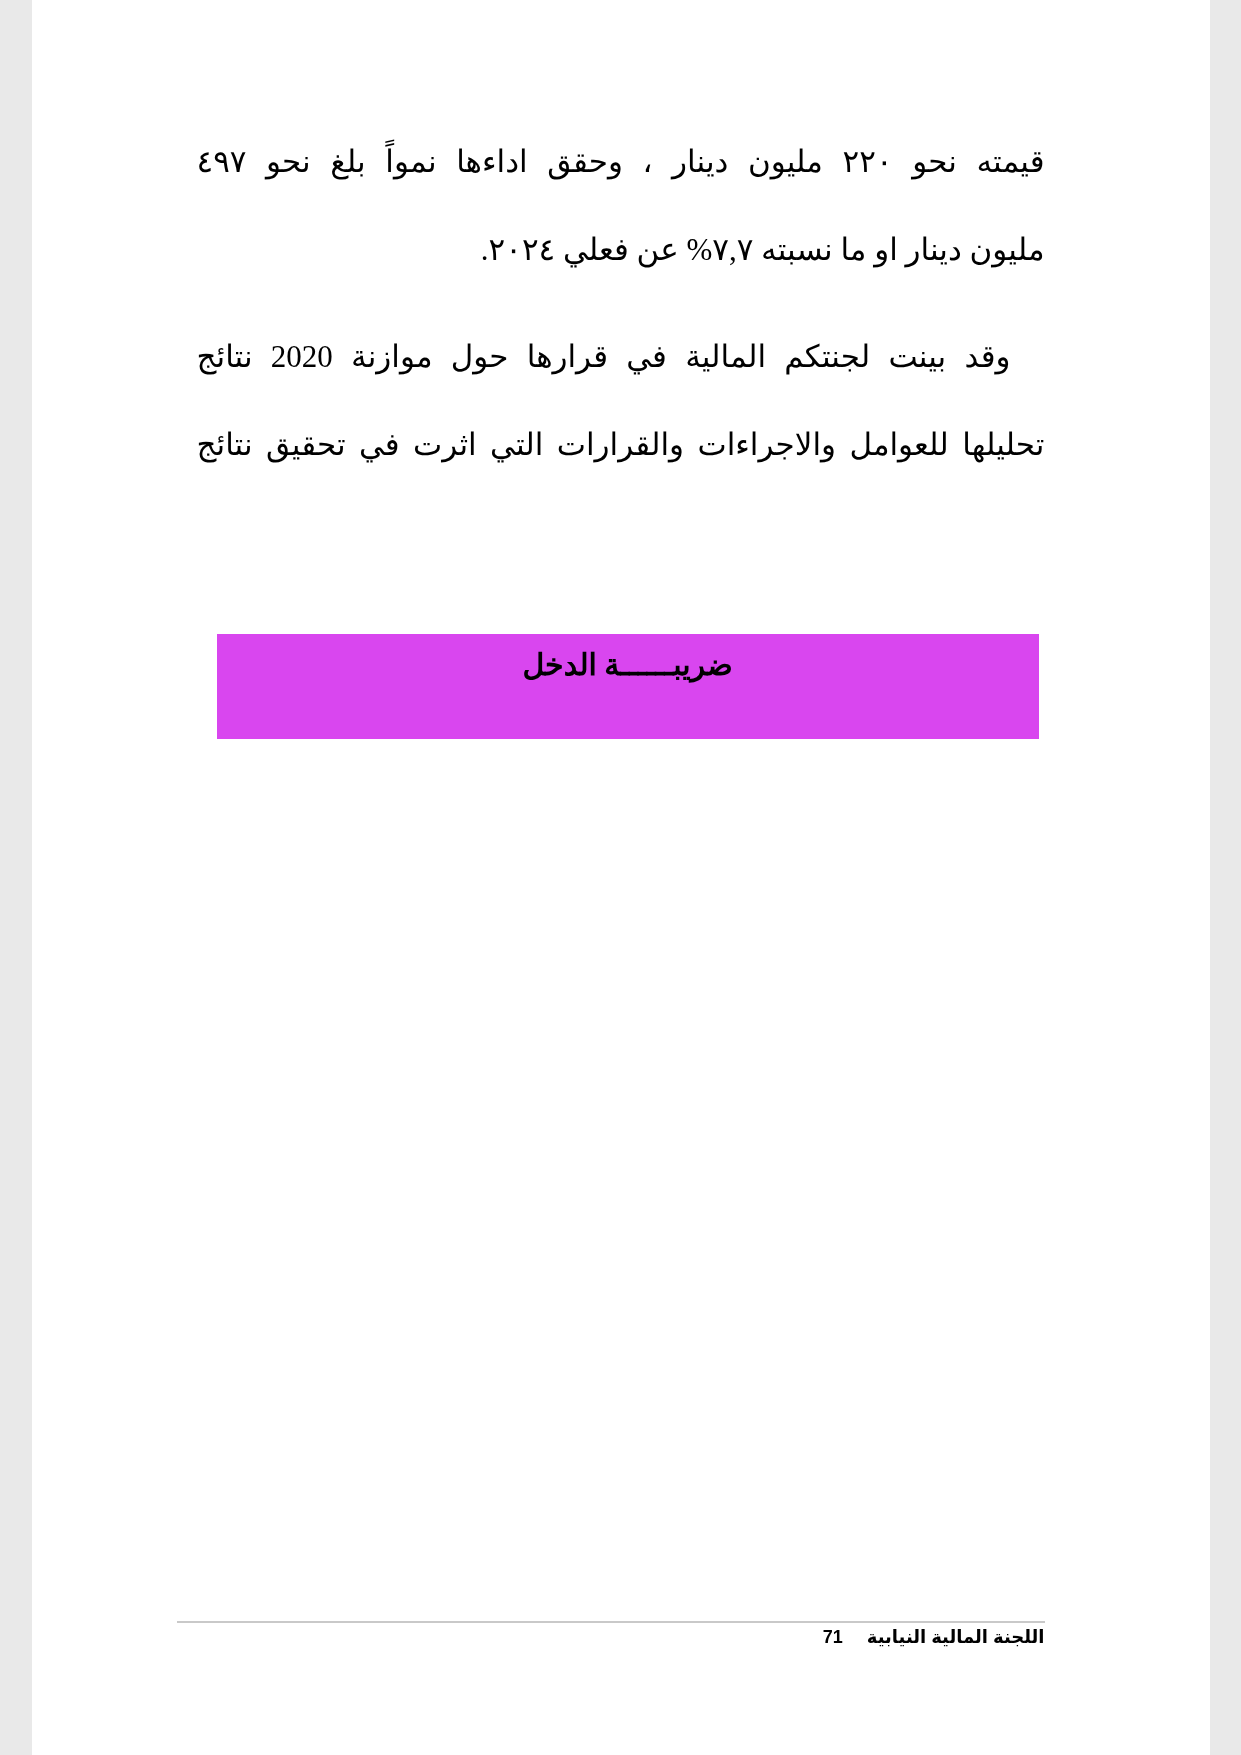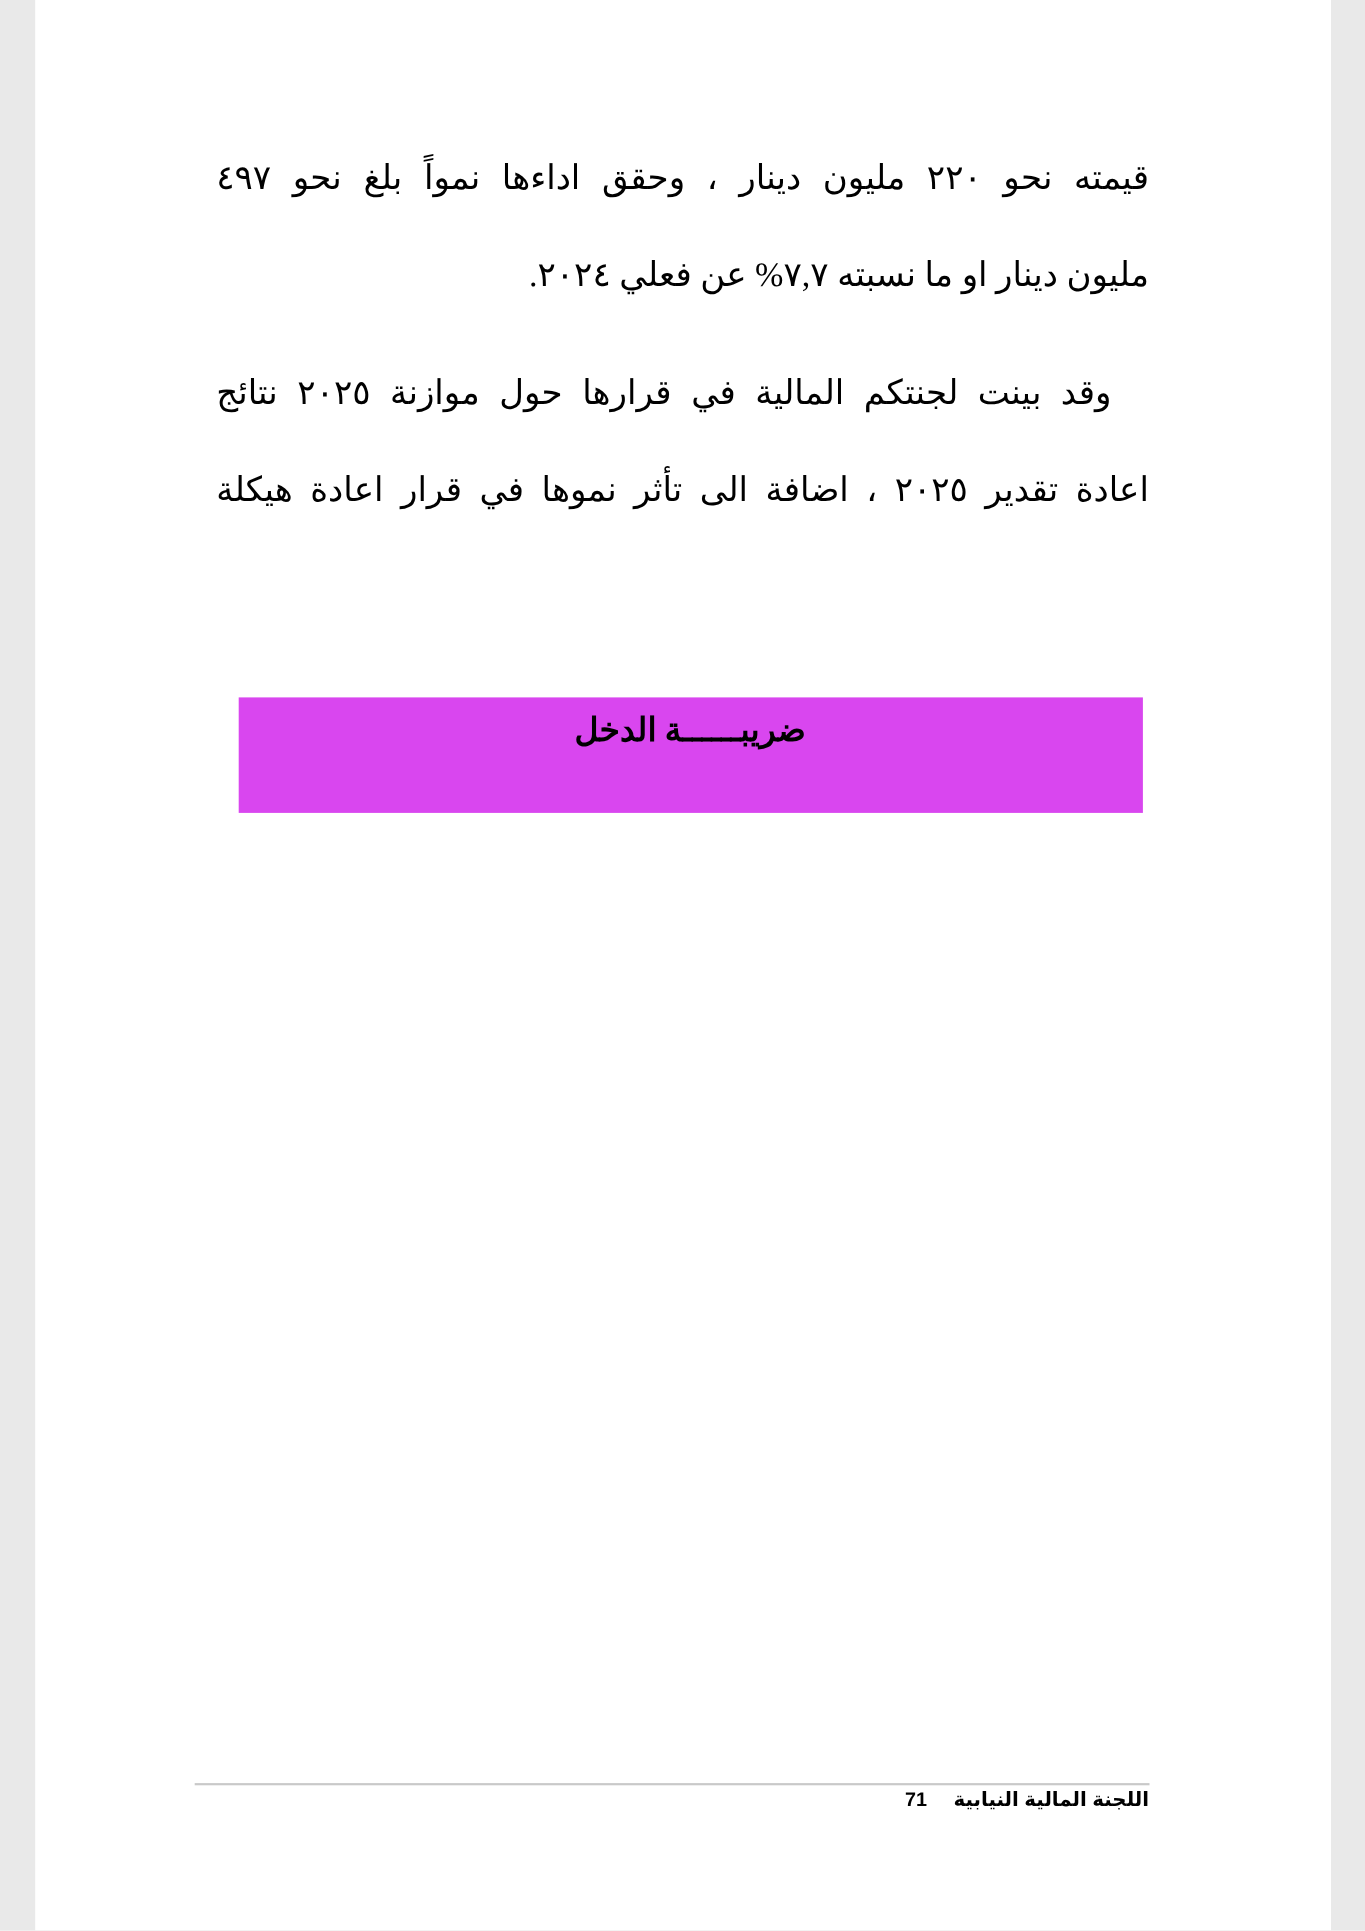--- a/index.html
+++ b/index.html
@@ -71,22 +71,22 @@
 <div class="page">
 
   <main class="content">
 
     <div class="par">
       <div class="line just">قيمته نحو ٢٢٠ مليون دينار ،  وحقق اداءها نمواً بلغ نحو ٤٩٧</div>
       <div class="line endline">مليون دينار او ما نسبته ٧,٧% عن فعلي ٢٠٢٤.</div>
     </div>
 
     <div class="par par2">
-      <div class="line just indent">وقد بينت لجنتكم المالية في قرارها حول موازنة ٢٠٢٥ نتائج</div>
-      <div class="line just">اعادة تقدير ٢٠٢٥ ، اضافة الى تأثر نموها في قرار اعادة هيكلة</div>
+      <div class="line just indent">وقد بينت لجنتكم المالية في قرارها حول موازنة 2020 نتائج</div>
+      <div class="line just">تحليلها للعوامل والاجراءات والقرارات التي اثرت في تحقيق نتائج</div>
     </div>
 
 
     <div class="tax-box">
       <div class="tax-box-title">ضريبــــــة الدخل</div>
     </div>
 
 
   </main>
 

